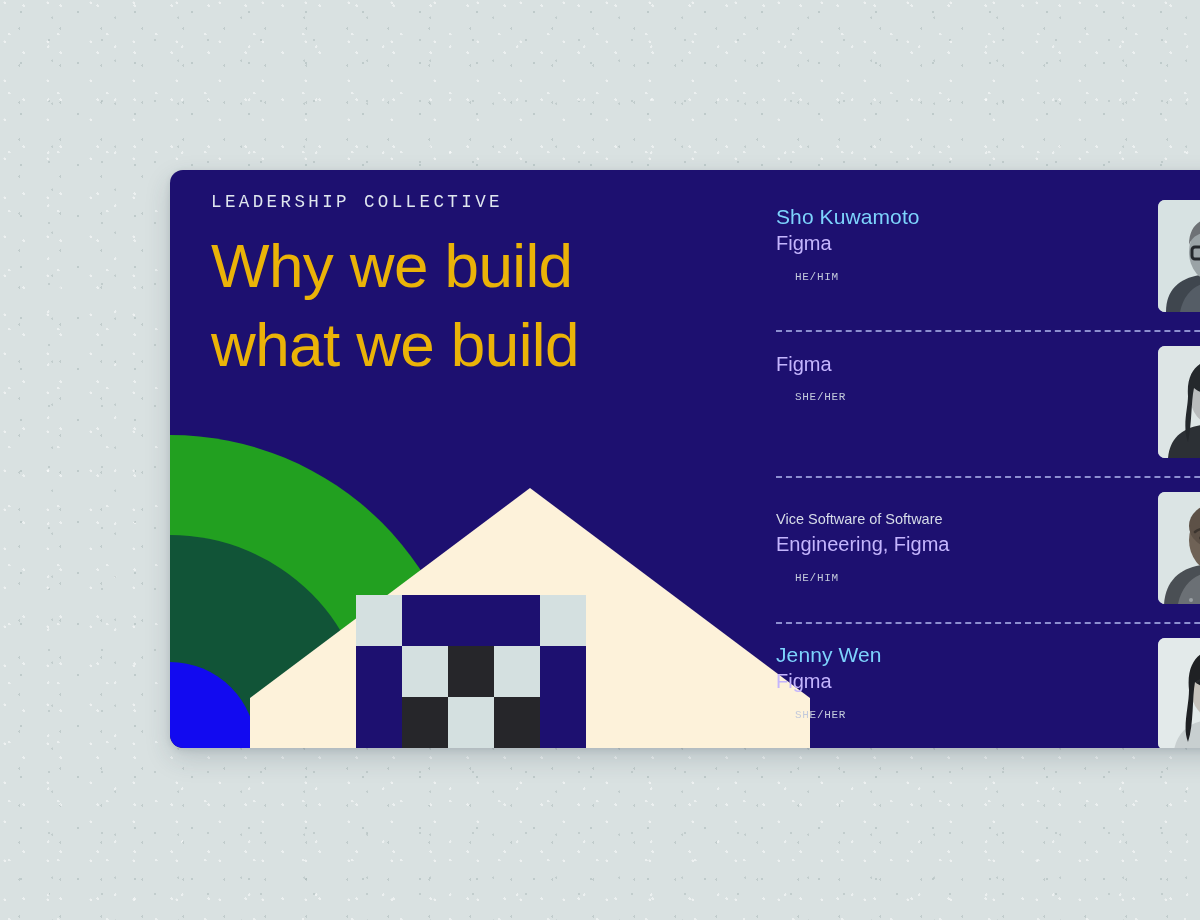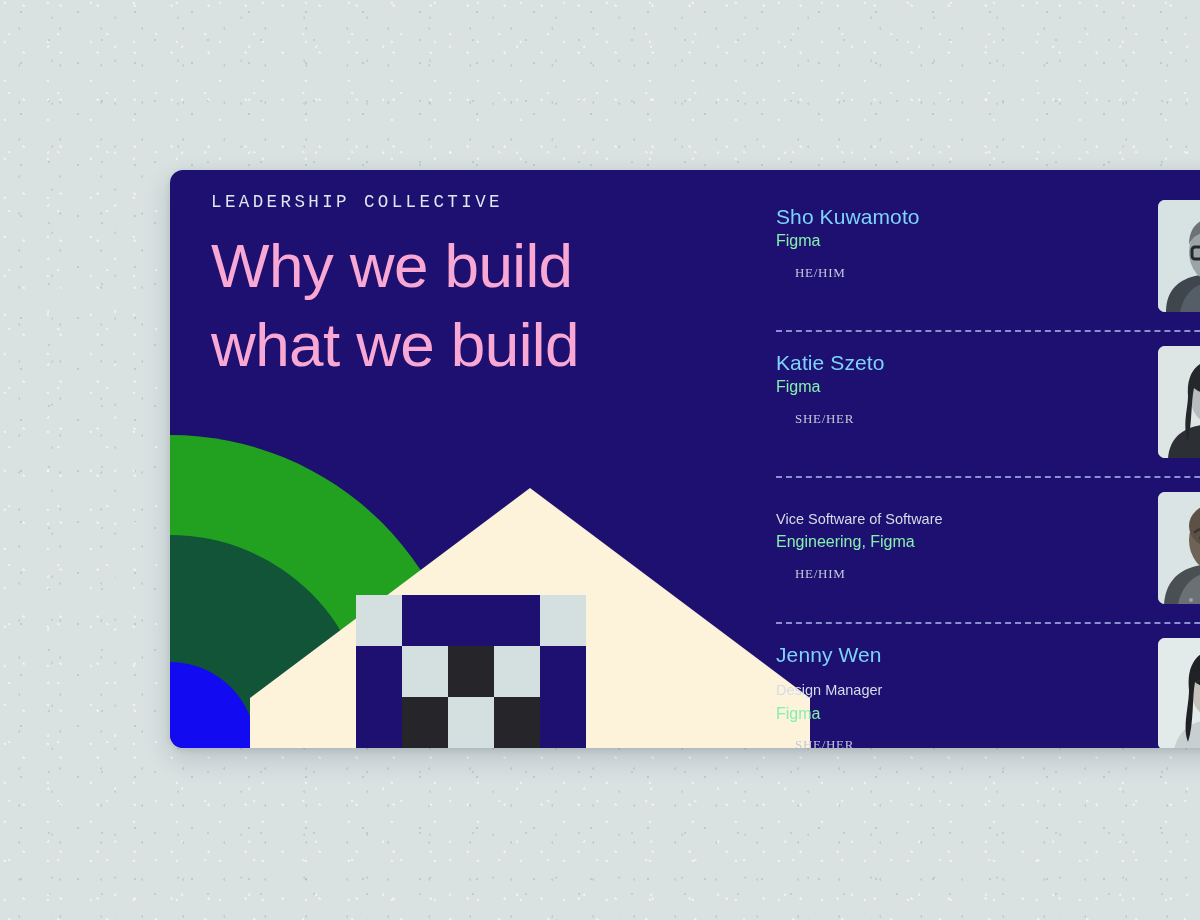--- a/index.html
+++ b/index.html
@@ -110,21 +110,21 @@
     letter-spacing:3.4px;
     color:#dfe6ef;
     text-transform:uppercase;
     white-space:nowrap;
   }
   #headline {
     margin-top:14px;
     font-size:62px;
     line-height:1.28;
     font-weight:400;
-    color:#f9a8d4;
+    color:#eab308;
     letter-spacing:-0.6px;
   }
 
   
   #speaker-list {
     position:absolute;
     left:606px; top:14px;
     width:494px;
     z-index:5;
   }
@@ -150,28 +150,28 @@
     letter-spacing:.1px;
     line-height:1.2;
   }
   .speaker-role {
     margin-top:13px;
     font-size:14.5px;
     color:#d6dce8;
     line-height:1.47;
   }
   .speaker-company {
-    font-size:16px;
-    color:#86efac;
+    font-size:20px;
+    color:#c4b5fd;
     line-height:1.47;
   }
   .speaker-pronouns {
     margin-top:12px;
-    font-family:Liberation Serif, serif;
-    font-size:13px;
+    font-family:Liberation Mono, monospace;
+    font-size:11px;
     letter-spacing:.7px;
     color:#c3cadb;
     padding-left:19px;
   }
 
   
   .speaker-avatar {
     width:112px; height:112px;
     border-radius:7px;
     overflow:hidden;
@@ -245,21 +245,20 @@
           <line x1="53" y1="52" x2="59" y2="52" stroke="#24282c" stroke-width="3"></line>
           <path d="M46 68 C50 73 62 73 66 68" stroke="#4a4f54" stroke-width="3" fill="none" stroke-linecap="round"></path>
           <path d="M48 62 L56 64 L64 62" stroke="#7d8488" stroke-width="2" fill="none"></path>
         </svg>
       </div>
     </div>
 
     <div class="speaker-row">
       <div class="speaker-divider"></div>
       <div class="speaker-text">
-        <div class="speaker-name">Katie Szeto</div>
         <div class="speaker-company">Figma</div>
         <div class="speaker-pronouns">SHE/HER</div>
       </div>
       <div class="speaker-avatar">
         <svg viewBox="0 0 112 112" xmlns="http://www.w3.org/2000/svg">
           <rect width="112" height="112" fill="#dde5e5"></rect>
           <path d="M10 112 C12 88 30 78 56 78 C82 78 100 88 102 112 Z" fill="#2c3035"></path>
           <ellipse cx="56" cy="50" rx="24" ry="29" fill="#b9bcbd"></ellipse>
           <path d="M30 50 C28 24 42 14 56 14 C72 14 86 24 84 52 C84 62 88 82 82 96 C78 78 80 58 76 44 C68 50 44 50 36 42 C33 56 34 78 30 96 C24 80 30 62 30 50 Z" fill="#24282c"></path>
           <ellipse cx="46" cy="48" rx="3.4" ry="2.6" fill="#2b2f33"></ellipse>
@@ -295,21 +294,20 @@
           <path d="M42 60 C48 70 64 70 70 60 C64 66 48 66 42 60 Z" fill="#f4f4f2"></path>
           <path d="M51 53 L56 56 L61 53" stroke="#4c443c" stroke-width="1.8" fill="none"></path>
         </svg>
       </div>
     </div>
 
     <div class="speaker-row">
       <div class="speaker-divider"></div>
       <div class="speaker-text">
         <div class="speaker-name">Jenny Wen</div>
-        <div class="speaker-role">Design Manager</div>
         <div class="speaker-company">Figma</div>
         <div class="speaker-pronouns">SHE/HER</div>
       </div>
       <div class="speaker-avatar">
         <svg viewBox="0 0 112 112" xmlns="http://www.w3.org/2000/svg">
           <rect width="112" height="112" fill="#e3eaea"></rect>
           <path d="M16 112 C20 92 34 82 56 82 C78 82 92 92 96 112 Z" fill="#c8cfd0"></path>
           <ellipse cx="56" cy="52" rx="23" ry="28" fill="#c6c2bb"></ellipse>
           <path d="M31 52 C28 24 42 12 57 12 C73 12 87 24 84 54 C84 70 88 90 82 104 C76 86 79 62 75 46 C66 52 46 52 37 44 C34 60 36 86 30 104 C24 90 31 68 31 52 Z" fill="#1f2124"></path>
           <ellipse cx="46" cy="50" rx="3.2" ry="2.4" fill="#2b2d30"></ellipse>

